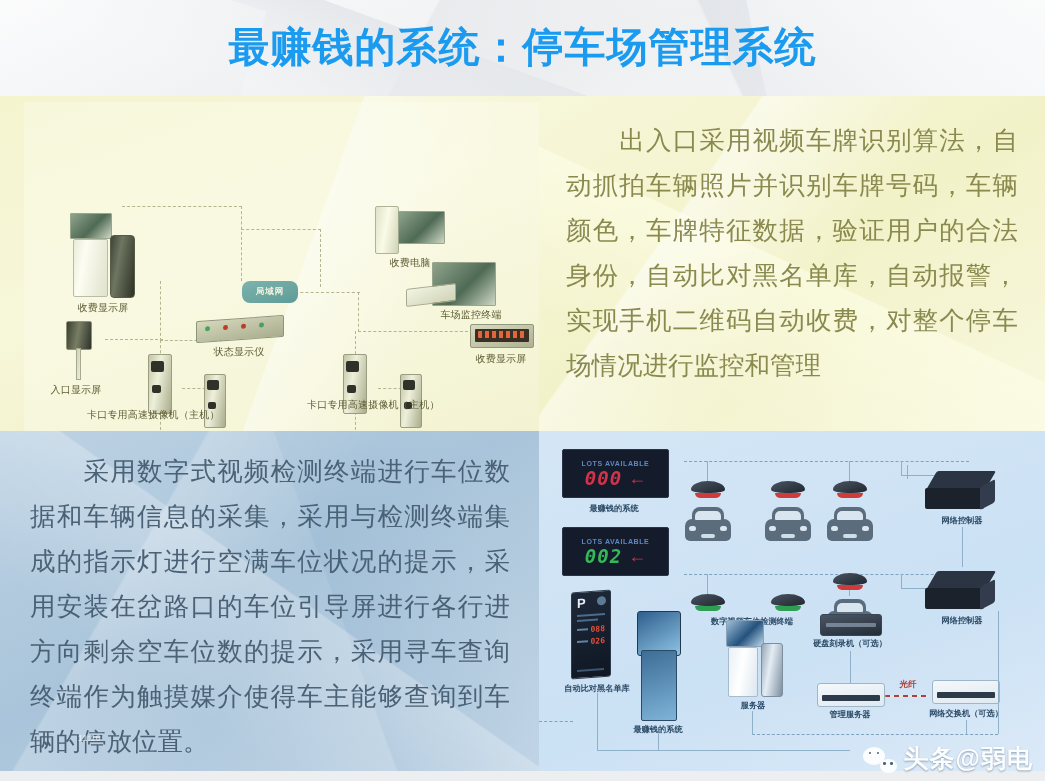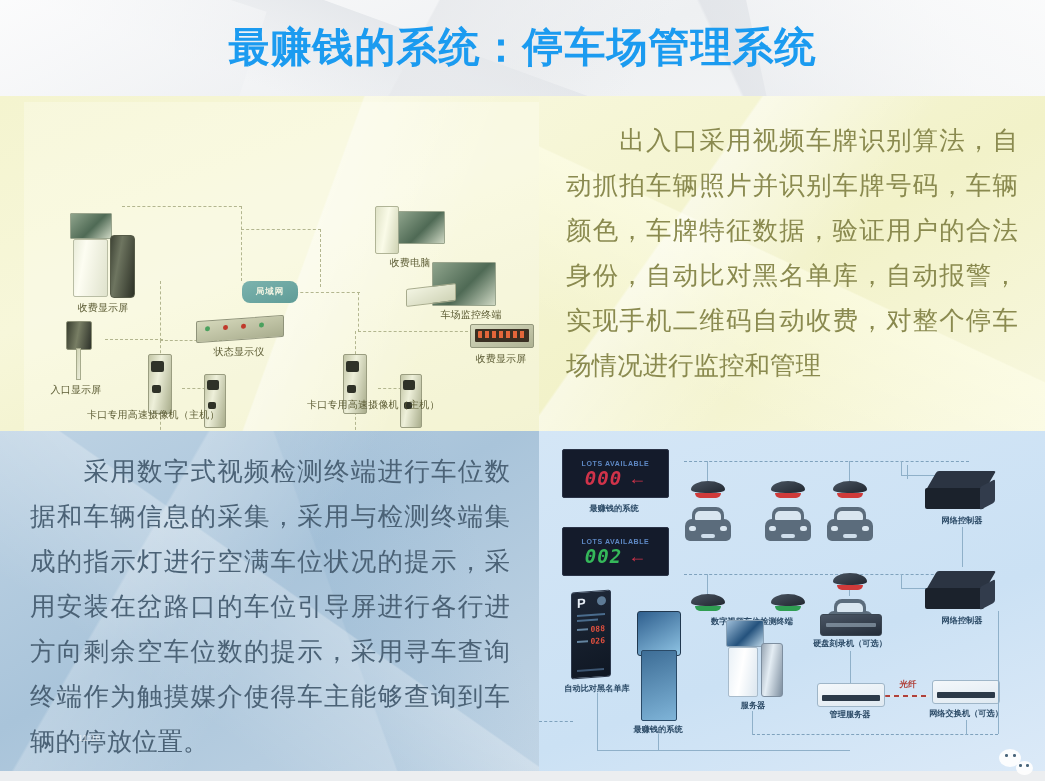--- a/index.html
+++ b/index.html
@@ -415,17 +415,18 @@
     <div class="wm">
       <div class="wechat">
         <div class="b1"></div>
           <div class="t1"></div>
           <div class="b2"></div>
         <div class="d" style="left:6px;top:7px;"></div>
           <div class="d" style="left:14px;top:7px;"></div>
         <div class="d" style="right:11px;bottom:8px;"></div>
           <div class="d" style="right:4px;bottom:8px;"></div>
       </div>
+      <div class="txt">头条@弱电</div>
     </div>
   </div>
 
   <div class="bottombar"></div>
 </div>
 
 </body></html>

